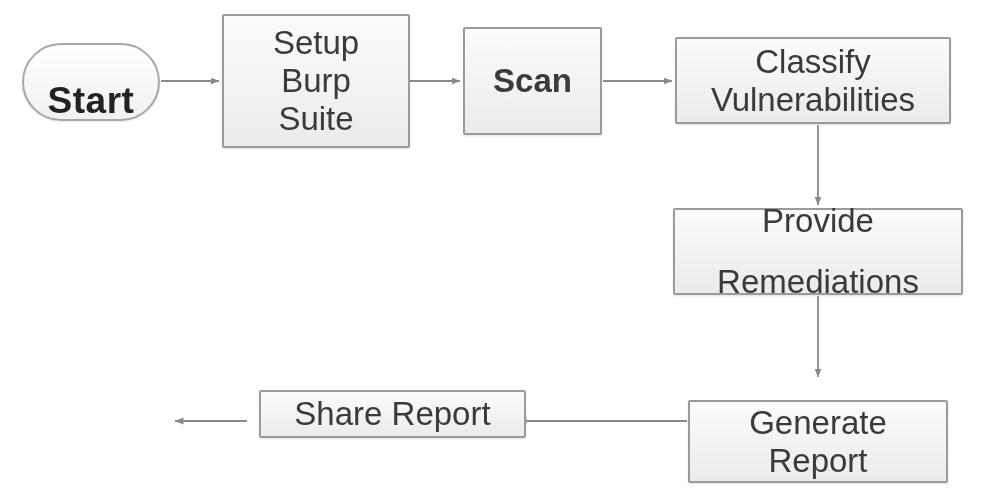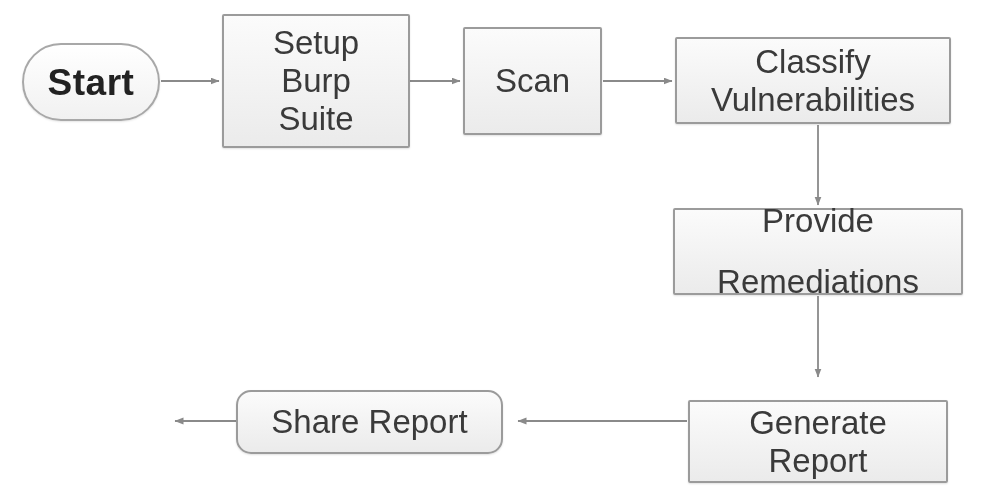--- a/index.html
+++ b/index.html
@@ -67,27 +67,27 @@
   }
   .pill .line{
     display:block;
     font-size:37px;
     font-weight:bold;
     line-height:1;
     letter-spacing:0.5px;
     white-space:nowrap;
   }
   
-  #n-start    {left:22px;  top:43px;  width:138px; height:78px;}
+  #n-start    {left:22px;  top:43px;  width:138px; height:78px;justify-content:flex-end;}
   #n-setup    {left:222px; top:14px;  width:188px; height:134px;}
-  #n-scan     {left:463px; top:27px;  width:139px; height:108px;}
+  #n-scan     {left:463px; top:27px;  width:139px; height:108px;font-weight:bold;}
   #n-classify {left:675px; top:37px;  width:276px; height:87px;}
   #n-provide  {left:673px; top:208px; width:290px; height:87px;gap:23px;}
   #n-generate {left:688px; top:400px; width:260px; height:83px;}
-  #n-share    {left:236px; top:390px; width:267px; height:64px;border-radius:15px;}
+  #n-share    {left:259px; top:390px; width:267px; height:48px;}
   #n-end      {left:38px;  top:387px; width:134px; height:73px; border-radius:37px;}
 </style>
 </head>
 <body>
 
 <div class="canvas">
 
   <svg class="edges" viewBox="0 0 982 488" aria-hidden="true">
     <defs>
       <marker id="arw" markerWidth="10" markerHeight="8" refX="8.5" refY="3.5" orient="auto" markerUnits="userSpaceOnUse">

